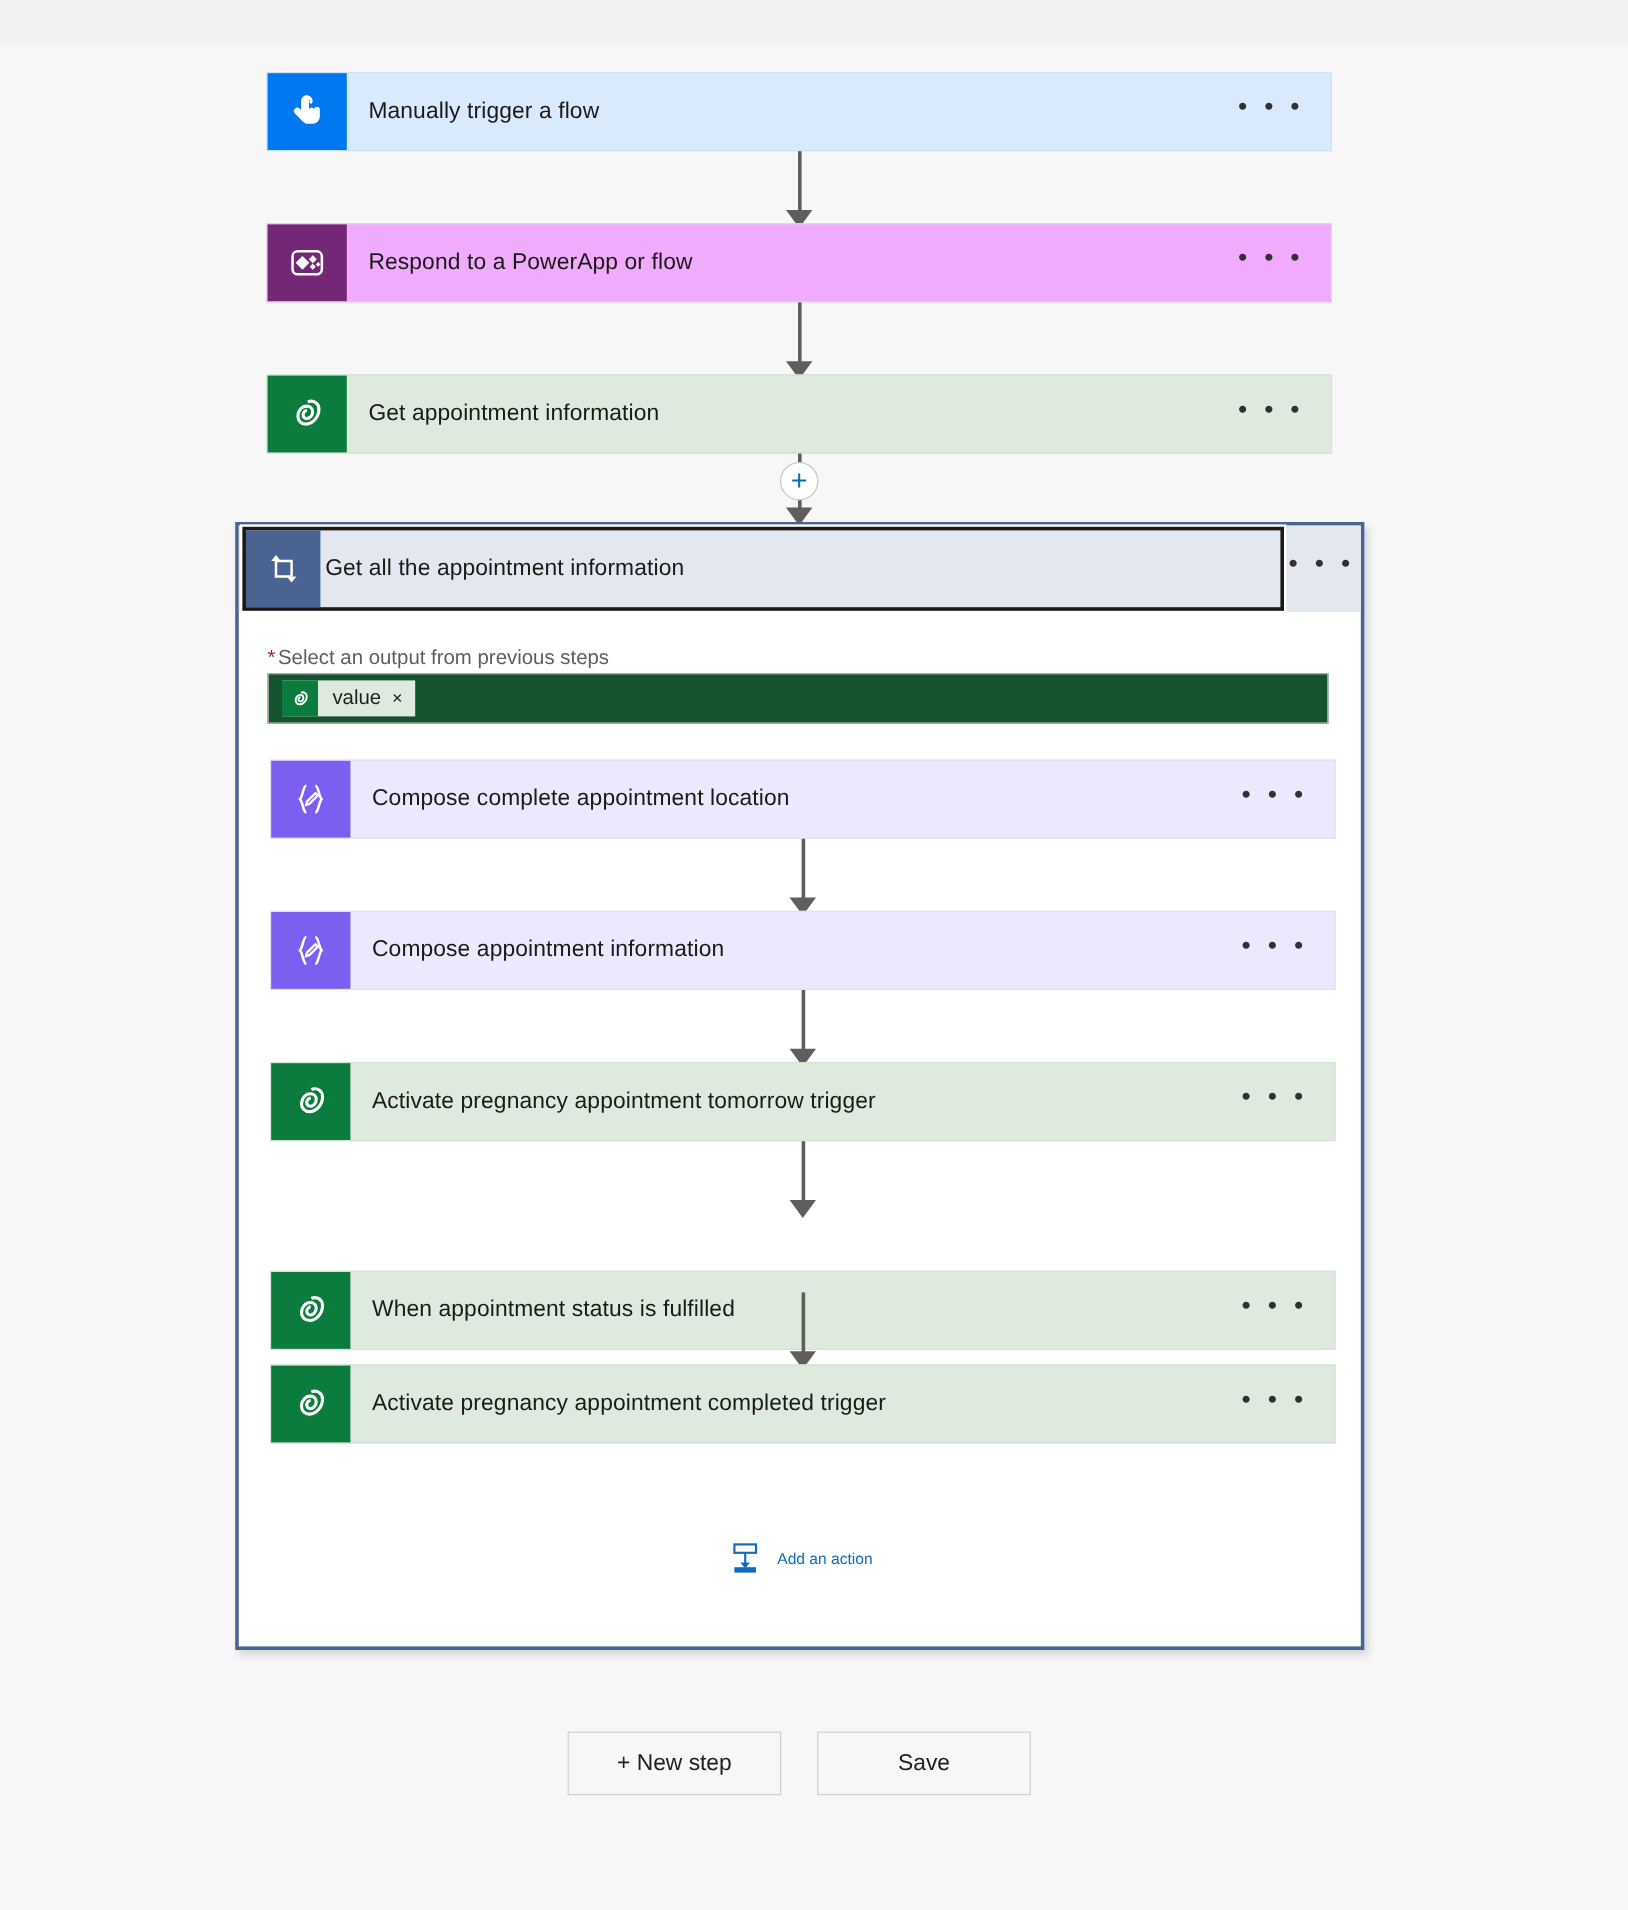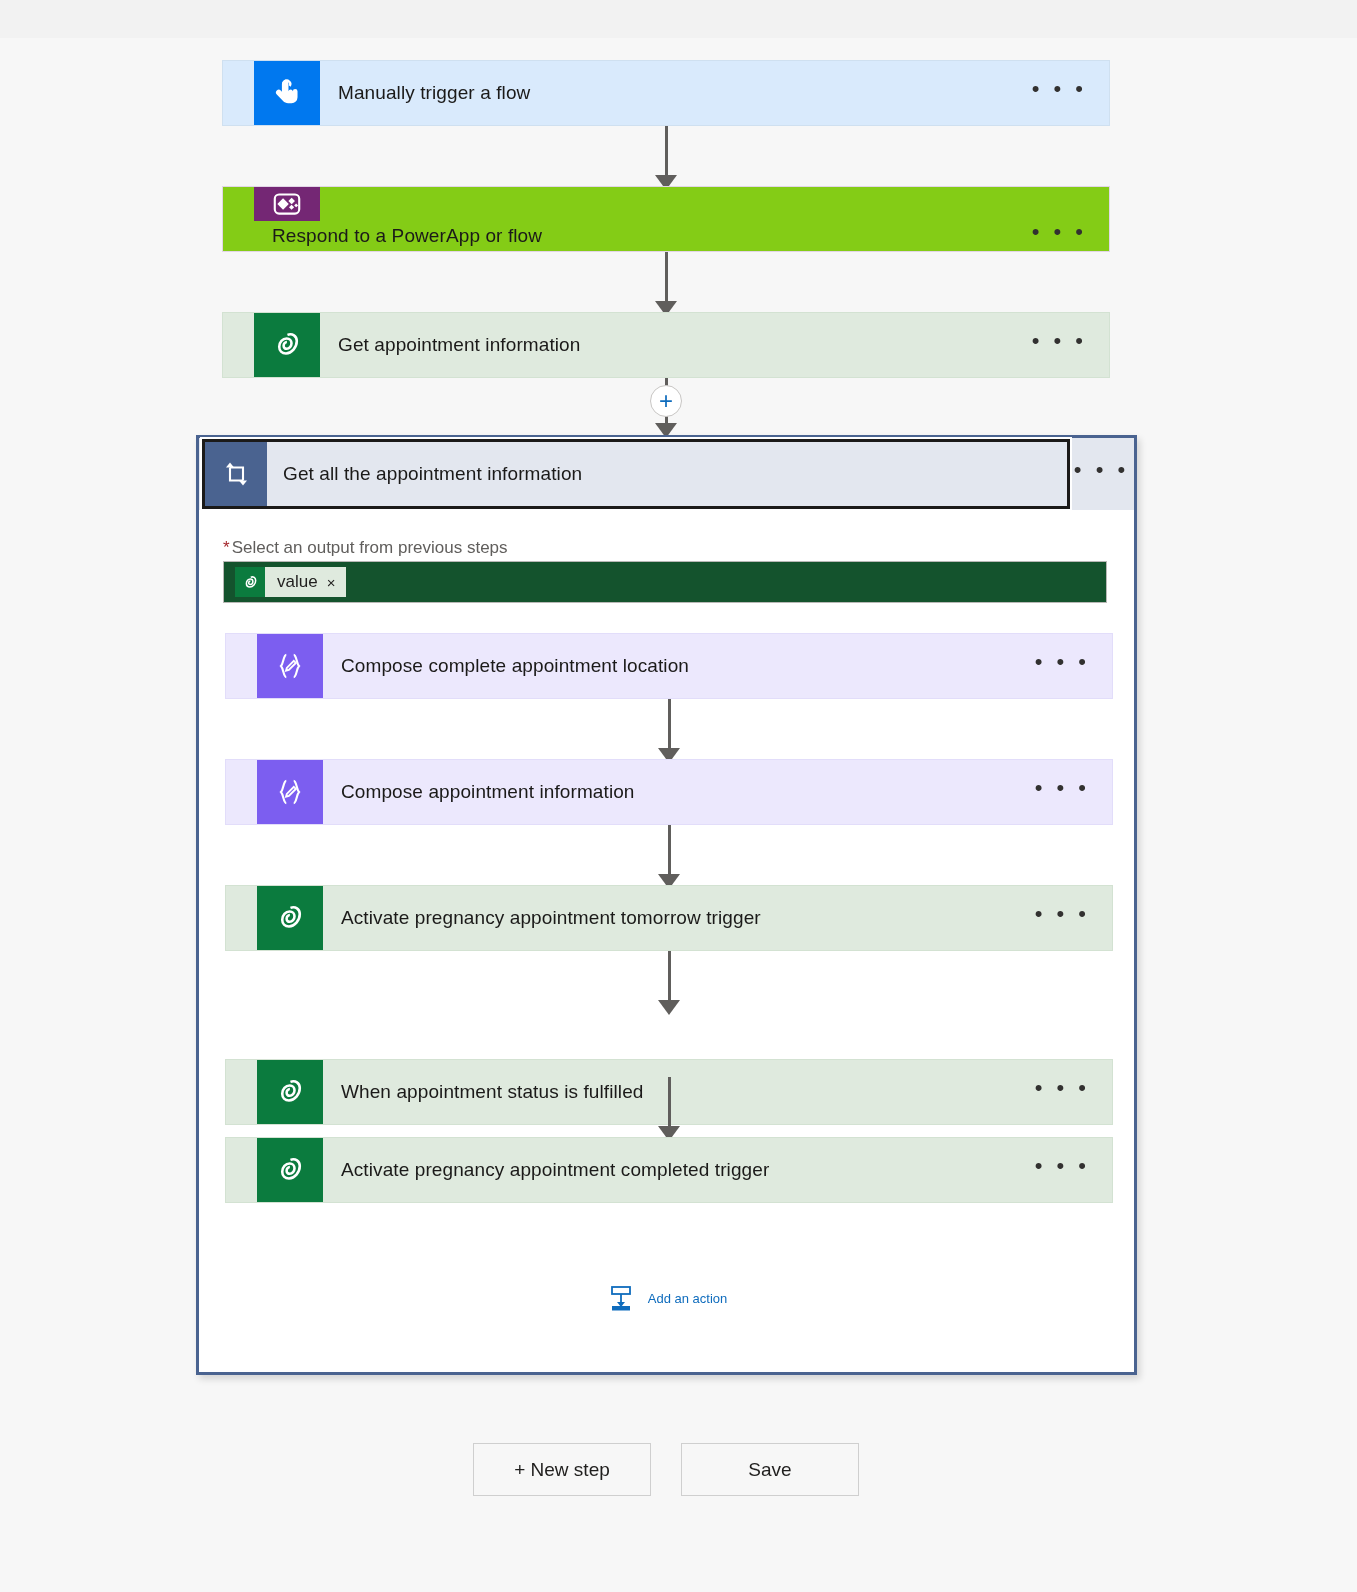--- a/index.html
+++ b/index.html
@@ -25,21 +25,20 @@
   }
 
   
   .card {
     position: absolute;
     height: 66px;
     display: flex;
     align-items: stretch;
     border: 1px solid #e1e1e1;
     background: #ffffff;
-    padding-left: 31px;
   }
   .card-icon {
     width: 66px;
     min-width: 66px;
     display: flex;
     align-items: center;
     justify-content: center;
   }
   .card-body {
     flex: 1;
@@ -59,21 +58,21 @@
     letter-spacing: 4px;
     color: #323130;
     line-height: 10px;
     padding-bottom: 8px;
     user-select: none;
   }
 
   
   .c-blue  { background: #d9eafc; border-color: #cfe0f0; }
   .i-blue  { background: #0078ef; }
-  .c-purple{ background: #84cc16; border-color: #e2d6e6; flex-direction: column; }
+  .c-purple{ background: #f0abfc; border-color: #e2d6e6; }
   .i-purple{ background: #742774; }
   .c-green { background: #dfeade; border-color: #d3e2d2; }
   .i-green { background: #0b7b3e; }
   .c-violet{ background: #ece8fd; border-color: #e2ddfa; }
   .i-violet{ background: #7c5ef0; }
 
   
   .conn {
     position: absolute;
     width: 24px;
@@ -301,21 +300,21 @@
 
     <div id="loop-selected">
       <div class="card-icon">
         <svg width="32" height="32" viewBox="0 0 32 32">
           <path fill="none" stroke="#ffffff" stroke-width="2.1" d="M10 9.5h13v13"></path>
           <path fill="none" stroke="#ffffff" stroke-width="2.1" d="M23 22.5H10v-13"></path>
           <path fill="#ffffff" d="M10 4.6l4.0 5.0h-8.0z"></path>
           <path fill="#ffffff" d="M23 27.4l-4.0-5.0h8.0z"></path>
         </svg>
       </div>
-      <div class="card-body" style="padding-left:16px;">
+      <div class="card-body" style="padding-left:4px;">
         <span class="card-title">Get all the appointment information</span>
       </div>
     </div>
 
     <div id="loop-ellipsis">
       <span class="ellipsis">• • •</span>
     </div>
 
     <div class="field-label">
       <span class="req">*</span><span>Select an output from previous steps</span>

